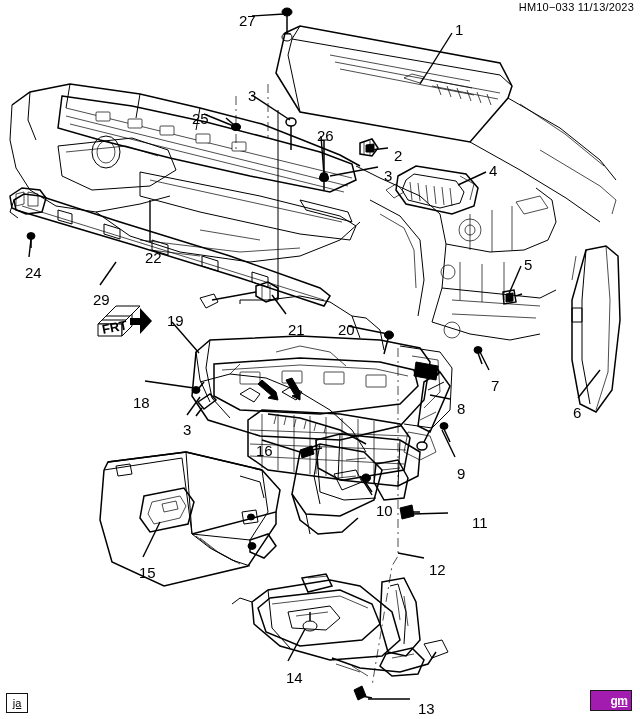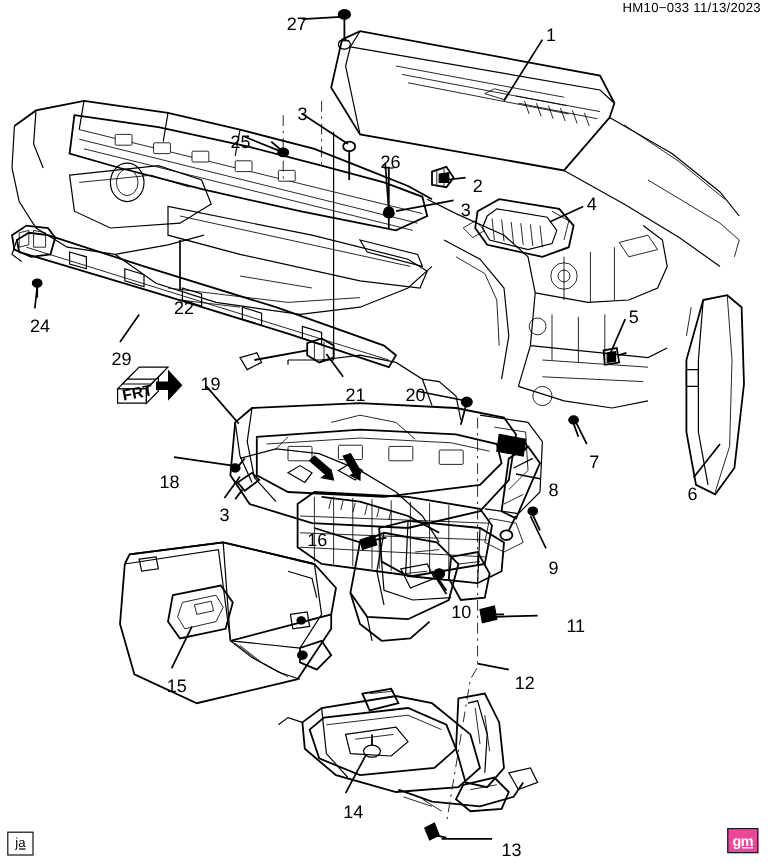--- a/index.html
+++ b/index.html
@@ -3,22 +3,22 @@
 <meta charset="utf-8">
 <style>
   html,body{margin:0;padding:0;background:#ffffff;}
   body{width:640px;height:719px;position:relative;overflow:hidden;
        font-family:"Liberation Sans","DejaVu Sans",sans-serif;color:#000;}
   #sheet{position:absolute;inset:0;width:640px;height:719px;}
   .hdr{position:absolute;top:1px;right:6px;font-size:11px;letter-spacing:.2px;white-space:nowrap;}
   .corner-box{position:absolute;border:1.6px solid #111;background:#fff;
       display:flex;align-items:center;justify-content:center;text-decoration:underline;}
   #ja-box{left:6px;bottom:6px;width:20px;height:18px;font-size:11px;}
-  #gm-box{right:8px;bottom:8px;width:24px;height:19px;background:#ec4899;color:#fff;
-      font-size:12px;font-weight:bold;letter-spacing:-0.5px;border-color:#1a1a1a;}
+  #gm-box{right:8px;bottom:8px;width:24px;height:19px;background:#a21caf;color:#fff;
+      font-size:12px;font-weight:bold;letter-spacing:-0.5px;border-color:#1a1a1a;padding-left:16px;}
   .callout{position:absolute;font-size:15px;line-height:1;white-space:nowrap;}
   svg#art{position:absolute;left:0;top:0;width:640px;height:719px;}
   svg#art *{vector-effect:non-scaling-stroke;}
   .ln{stroke:#000;fill:none;}
   .t1{stroke-width:1;}
   .t15{stroke-width:1.5;}
   .th{stroke-width:.7;}
   .fillk{fill:#000;stroke:#000;}
   .dash{stroke-dasharray:9 4 2 4;}
   .frt-wrap{position:absolute;}

